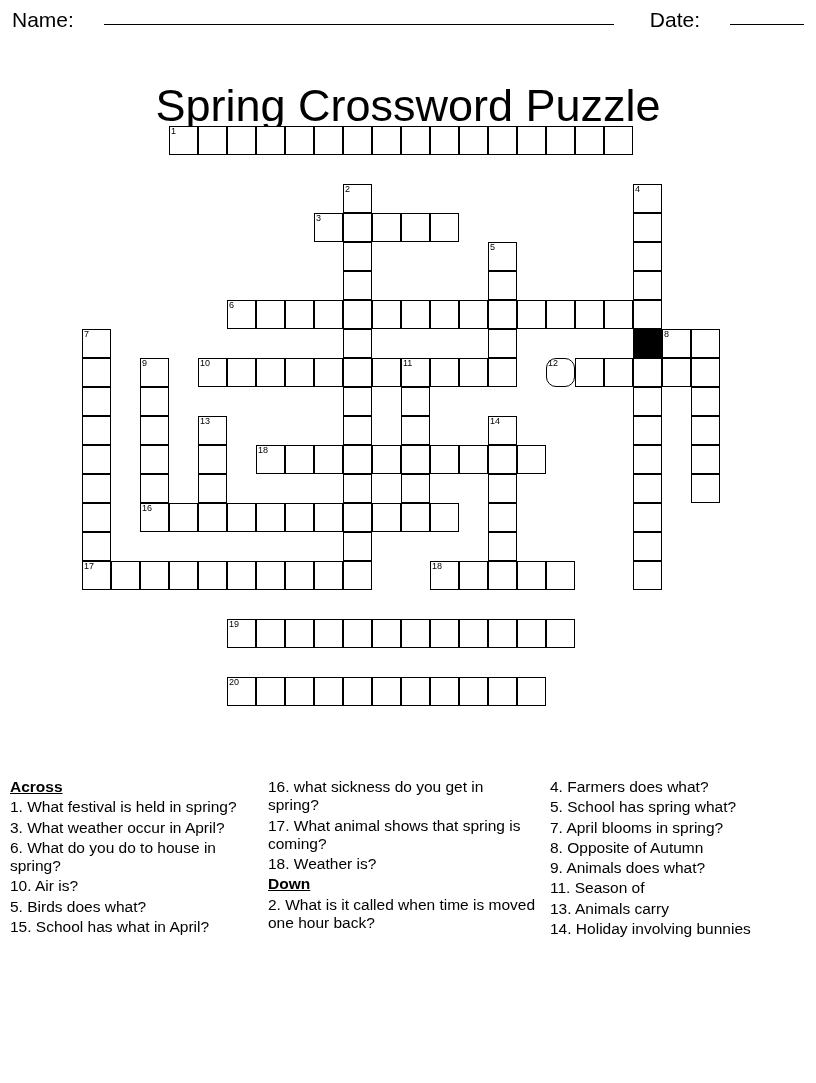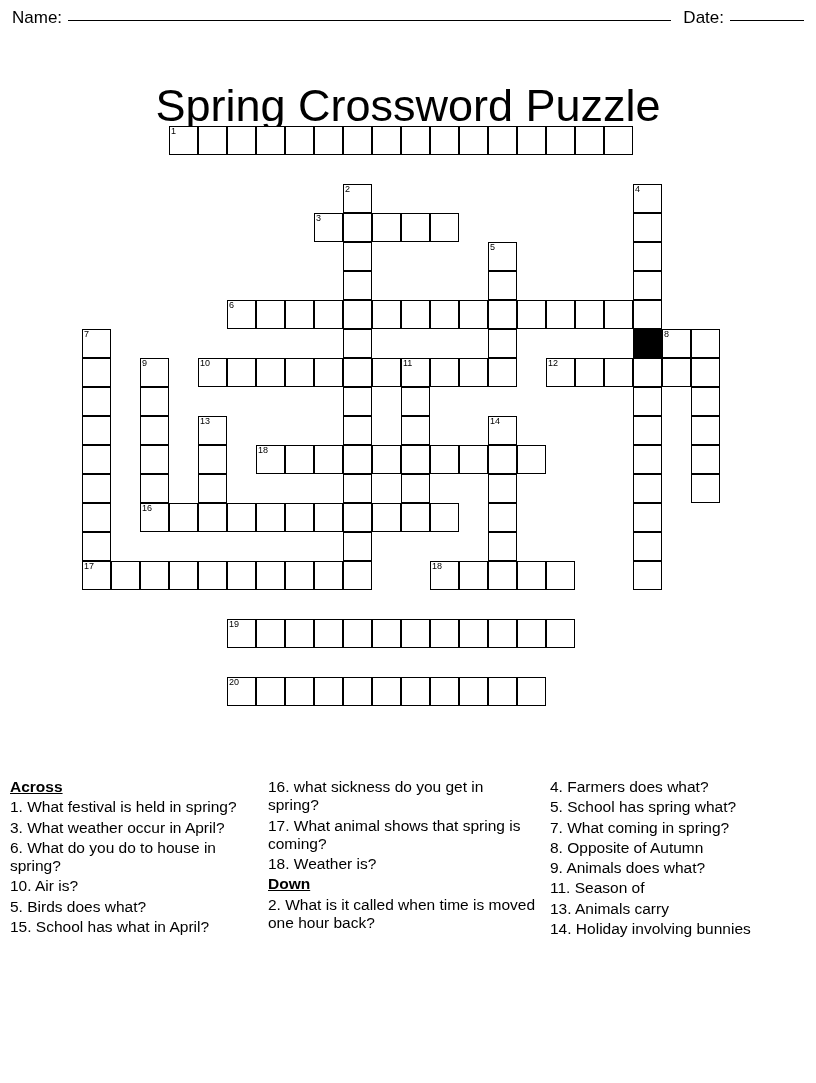--- a/index.html
+++ b/index.html
@@ -16,22 +16,23 @@
     overflow: hidden;
   }
 
   
   .header-row {
     position: absolute;
     top: 8px;
     left: 12px;
     right: 12px;
     display: flex;
-    align-items: flex-start;
-    font-size: 17px;
+    align-items: center;
+    font-size: 21px;
+    gap: 24px;
   }
   .name-label { white-space: nowrap; }
   .name-rule {
     flex: 1 1 auto;
     border-bottom: 1px solid #000;
     margin: 0 4px 4px 6px;
     height: 12px;
   }
   .date-label { white-space: nowrap; margin-left: 8px; }
   .date-rule {
@@ -202,21 +203,21 @@
     <div class="cell" style="left: 285px; top: 232px;"></div>
     <div class="cell" style="left: 314px; top: 232px;"></div>
     <div class="cell" style="left: 343px; top: 232px;"></div>
     <div class="cell" style="left: 372px; top: 232px;"></div>
     <div class="cell" style="left: 401px; top: 232px;">
       <span class="num">11</span>
     </div>
     <div class="cell" style="left: 430px; top: 232px;"></div>
     <div class="cell" style="left: 459px; top: 232px;"></div>
     <div class="cell" style="left: 488px; top: 232px;"></div>
-    <div class="cell" style="left: 546px; top: 232px;">
+    <div class="cell" style="left: 546px; top: 232px; border-radius: 10px;">
       <span class="num">12</span>
     </div>
     <div class="cell" style="left: 575px; top: 232px;"></div>
     <div class="cell" style="left: 604px; top: 232px;"></div>
     <div class="cell" style="left: 633px; top: 232px;"></div>
     <div class="cell" style="left: 662px; top: 232px;"></div>
     <div class="cell" style="left: 691px; top: 232px;"></div>
     <div class="cell" style="left: 82px; top: 261px;"></div>
     <div class="cell" style="left: 140px; top: 261px;"></div>
     <div class="cell" style="left: 343px; top: 261px;"></div>
@@ -349,21 +350,21 @@
       </div>
     <div class="clue-head">Down</div>
     <div id="col2d">
         <div class="clue"><b>2.</b><span> What is it called when time is moved one hour back?</span></div>
       </div>
   </div>
   <div class="clue-col col3">
     <div id="col3">
         <div class="clue"><b>4.</b><span> Farmers does what?</span></div>
         <div class="clue"><b>5.</b><span> School has spring what?</span></div>
-        <div class="clue"><b>7.</b><span> What coming in spring?</span></div>
+        <div class="clue"><b>7.</b><span> April blooms in spring?</span></div>
         <div class="clue"><b>8.</b><span> Opposite of Autumn</span></div>
         <div class="clue"><b>9.</b><span> Animals does what?</span></div>
         <div class="clue"><b>11.</b><span> Season of</span></div>
         <div class="clue"><b>13.</b><span> Animals carry</span></div>
         <div class="clue"><b>14.</b><span> Holiday involving bunnies</span></div>
       </div>
   </div>
 </div>
 
 </body></html>

